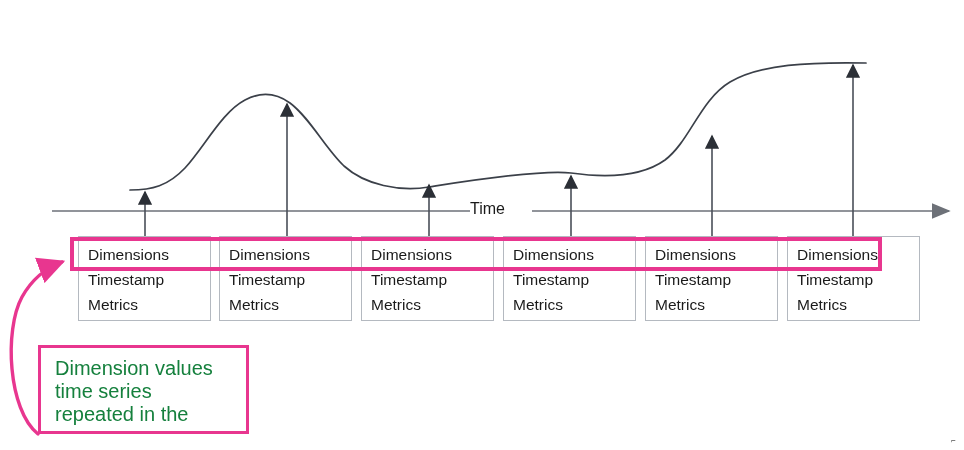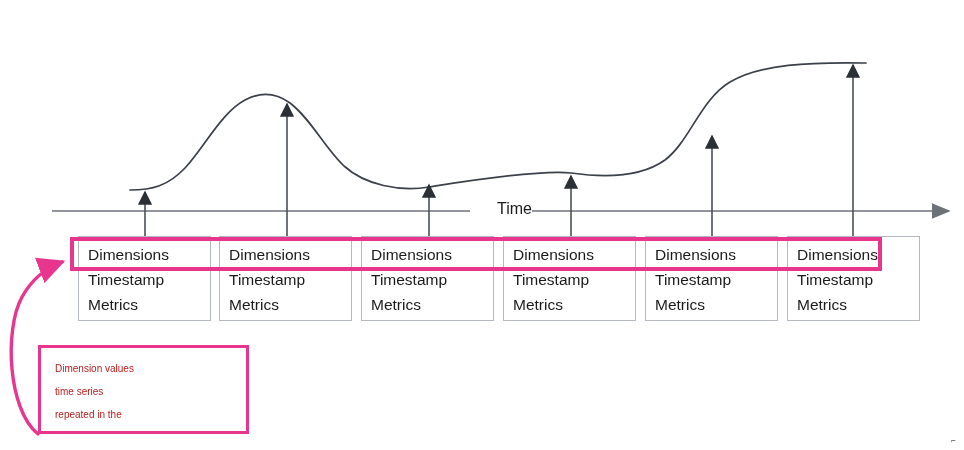--- a/index.html
+++ b/index.html
@@ -74,33 +74,33 @@
     width: 211px;
     height: 89px;
     box-sizing: border-box;
     border: 3.4px solid #e8368f;
     background: #ffffff;
   }
   .callout-text {
     padding: 9px 0 0 14px;
   }
   .callout-line {
-    font-size: 10px;
+    font-size: 20px;
     line-height: 23px;
-    color: #b91c1c;
+    color: #15803d;
     white-space: nowrap;
   }
 
   
   .axis-label {
     position: absolute;
     left: 470px;
     top: 200px;
     width: 62px;
-    text-align: right;
+    text-align: left;
     font-size: 16px;
     color: #1a1a1a;
     background: #ffffff;
     line-height: 18px;
   }
 
   .corner-mark {
     position: absolute;
     left: 951px;
     top: 437px;

